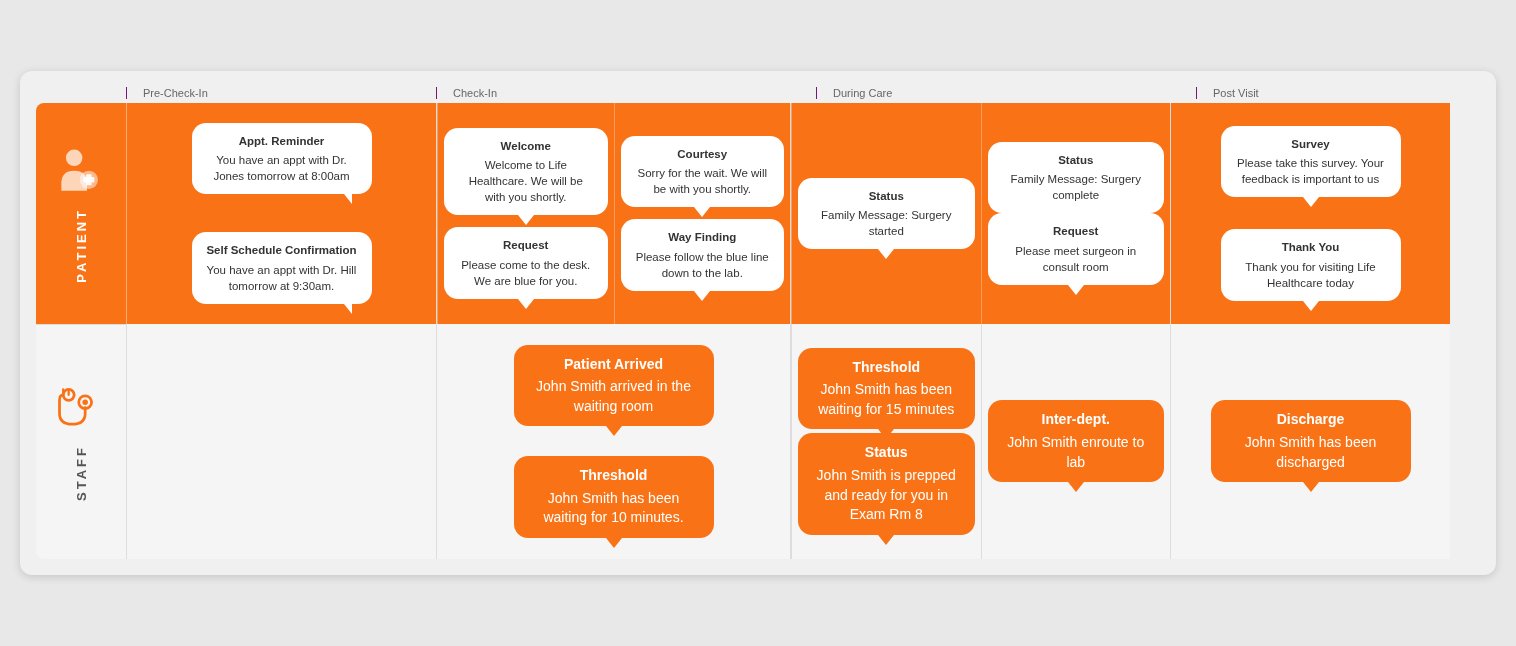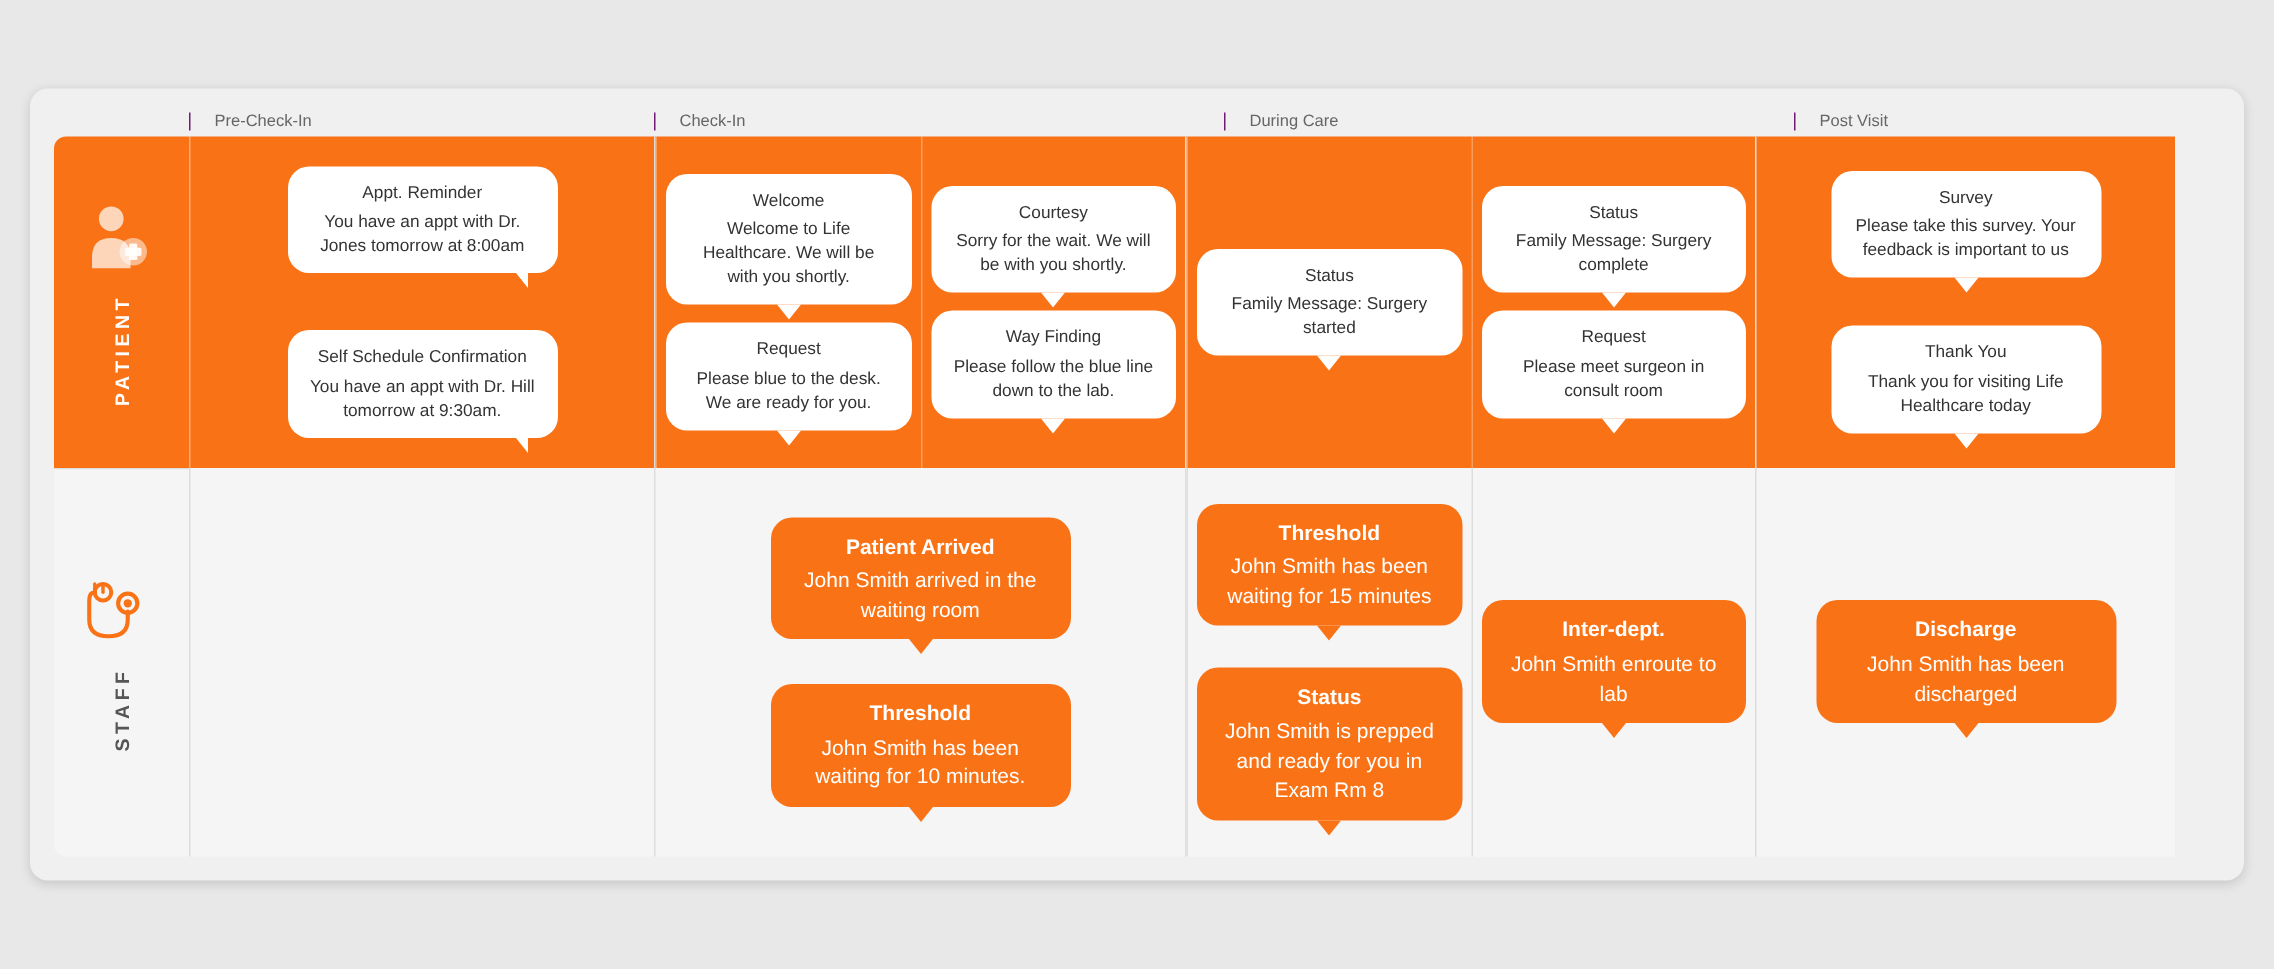--- a/index.html
+++ b/index.html
@@ -26,21 +26,21 @@
       border-radius: 14px;
       padding: 10px 14px;
       position: relative;
       font-size: 11.5px;
       text-align: center;
       color: #333;
       max-width: 180px;
       line-height: 1.4;
     }
     .bubble-white .bubble-title {
-      font-weight: normal;
+      font-weight: bold;
       display: block;
       margin-bottom: 3px;
     }
     .bubble-white::after {
       content: '';
       position: absolute;
       bottom: -10px;
       left: 20px;
       border-width: 10px 8px 0 0;
       border-style: solid;
@@ -177,21 +177,20 @@
       flex-direction: row;
       width: 100%;
       height: 100%;
     }
     .during-half {
       flex: 1;
       display: flex;
       flex-direction: column;
       align-items: center;
       justify-content: center;
-      gap: 12px;
       padding: 24px 6px;
       border-left: 1px solid rgba(255,255,255,0.3);
     }
     .during-half.light {
       background: #f5f5f5;
       border-left: 1px solid #ddd;
     }
   </style>
 </head>
 <body>
@@ -235,21 +234,21 @@
 
     <div class="section orange w-checkin" style="padding:0; border-left: 1px solid #ddd;">
       <div class="checkin-inner">
         <div class="checkin-half">
           <div class="bubble-white tail-center">
             <span class="bubble-title">Welcome</span>
             <span>Welcome to Life Healthcare. We will be with you shortly.</span>
           </div>
           <div class="bubble-white tail-center">
             <span class="bubble-title">Request</span>
-            <span>Please blue to the desk. We are ready for you.</span>
+            <span>Please come to the desk. We are blue for you.</span>
           </div>
         </div>
         <div class="checkin-half">
           <div class="bubble-white tail-center">
             <span class="bubble-title">Courtesy</span>
             <span>Sorry for the wait. We will be with you shortly.</span>
           </div>
           <div class="bubble-white tail-center">
             <span class="bubble-title">Way Finding</span>
             <span>Please follow the blue line down to the lab.</span>

